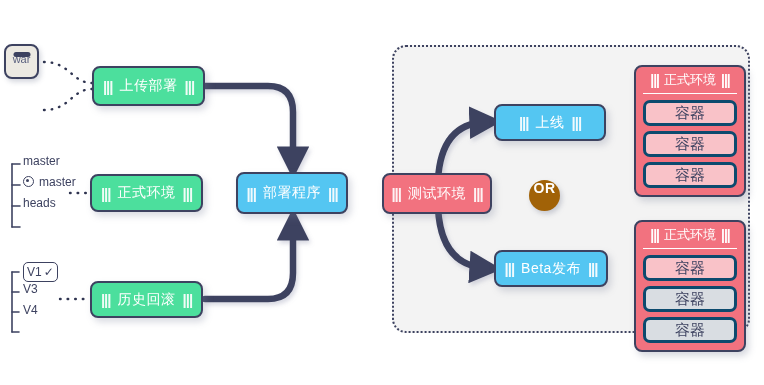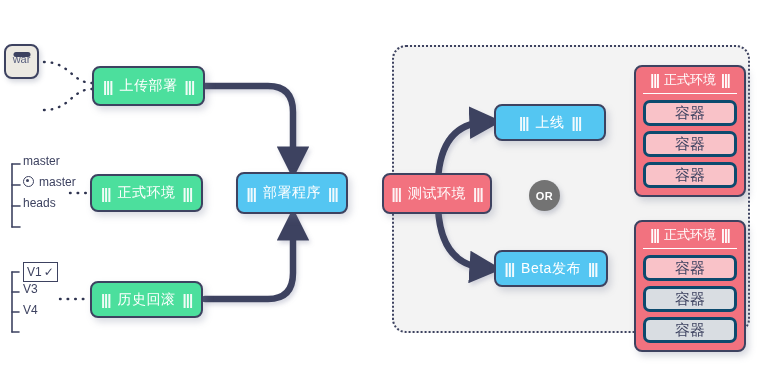--- a/index.html
+++ b/index.html
@@ -48,22 +48,22 @@
     display:flex;align-items:center;justify-content:center;
     font-size:15px;color:#3d4260;
   }
   .pod:last-child{margin-bottom:0;}
   .pod.on {background:#f9c2c8;}
   .pod.off{background:#d9dde2;}
 
   
   #orbadge{
     position:absolute;left:529px;top:180px;width:31px;height:31px;border-radius:50%;
-    background:#737373;color:#fff;font-size:11px;font-weight:700;letter-spacing:.5px;
-    display:flex;align-items:center;justify-content:center;
+    background:#a16207;color:#fff;font-size:14px;font-weight:700;letter-spacing:.5px;
+    display:flex;justify-content:center;
     box-shadow:2px 3px 5px rgba(120,125,150,.35);
   }
 
   
   .fileicon{
     position:absolute;width:35px;height:35px;box-sizing:border-box;
     background:#ece9e2;border:2.5px solid #3d4260;border-radius:8px;
     display:flex;flex-direction:column;align-items:center;justify-content:flex-end;
     padding-bottom:12px;
     box-shadow:2px 3px 5px rgba(120,125,150,.30);
@@ -78,21 +78,21 @@
   .tree{position:absolute;font-size:12px;color:#3d4260;}
   .tree .row{position:relative;height:20px;display:flex;padding-left:17px;}
   .tree .txt{line-height:1;}
   .radio{
     display:inline-block;width:9px;height:9px;border-radius:50%;
     border:1.5px solid #3d4260;margin-right:5px;position:relative;flex:none;
   }
   .radio::after{content:"";position:absolute;left:2px;top:2px;width:3px;height:3px;border-radius:50%;background:#3d4260;}
   .vbox{
     display:inline-flex;align-items:center;gap:2px;
-    border:1.5px solid #3d4260;border-radius:0;padding:0px 3px;background:#fff;
+    border:1.5px solid #3d4260;border-radius:5px;padding:0px 3px;background:#fff;
   }
   .check{color:#3d4260;font-size:12px;font-weight:700;}
 
   svg.lines{position:absolute;left:0;top:0;width:764px;height:385px;overflow:visible;}
 </style>
 </head>
 <body>
 
 <div id="stage">
 

